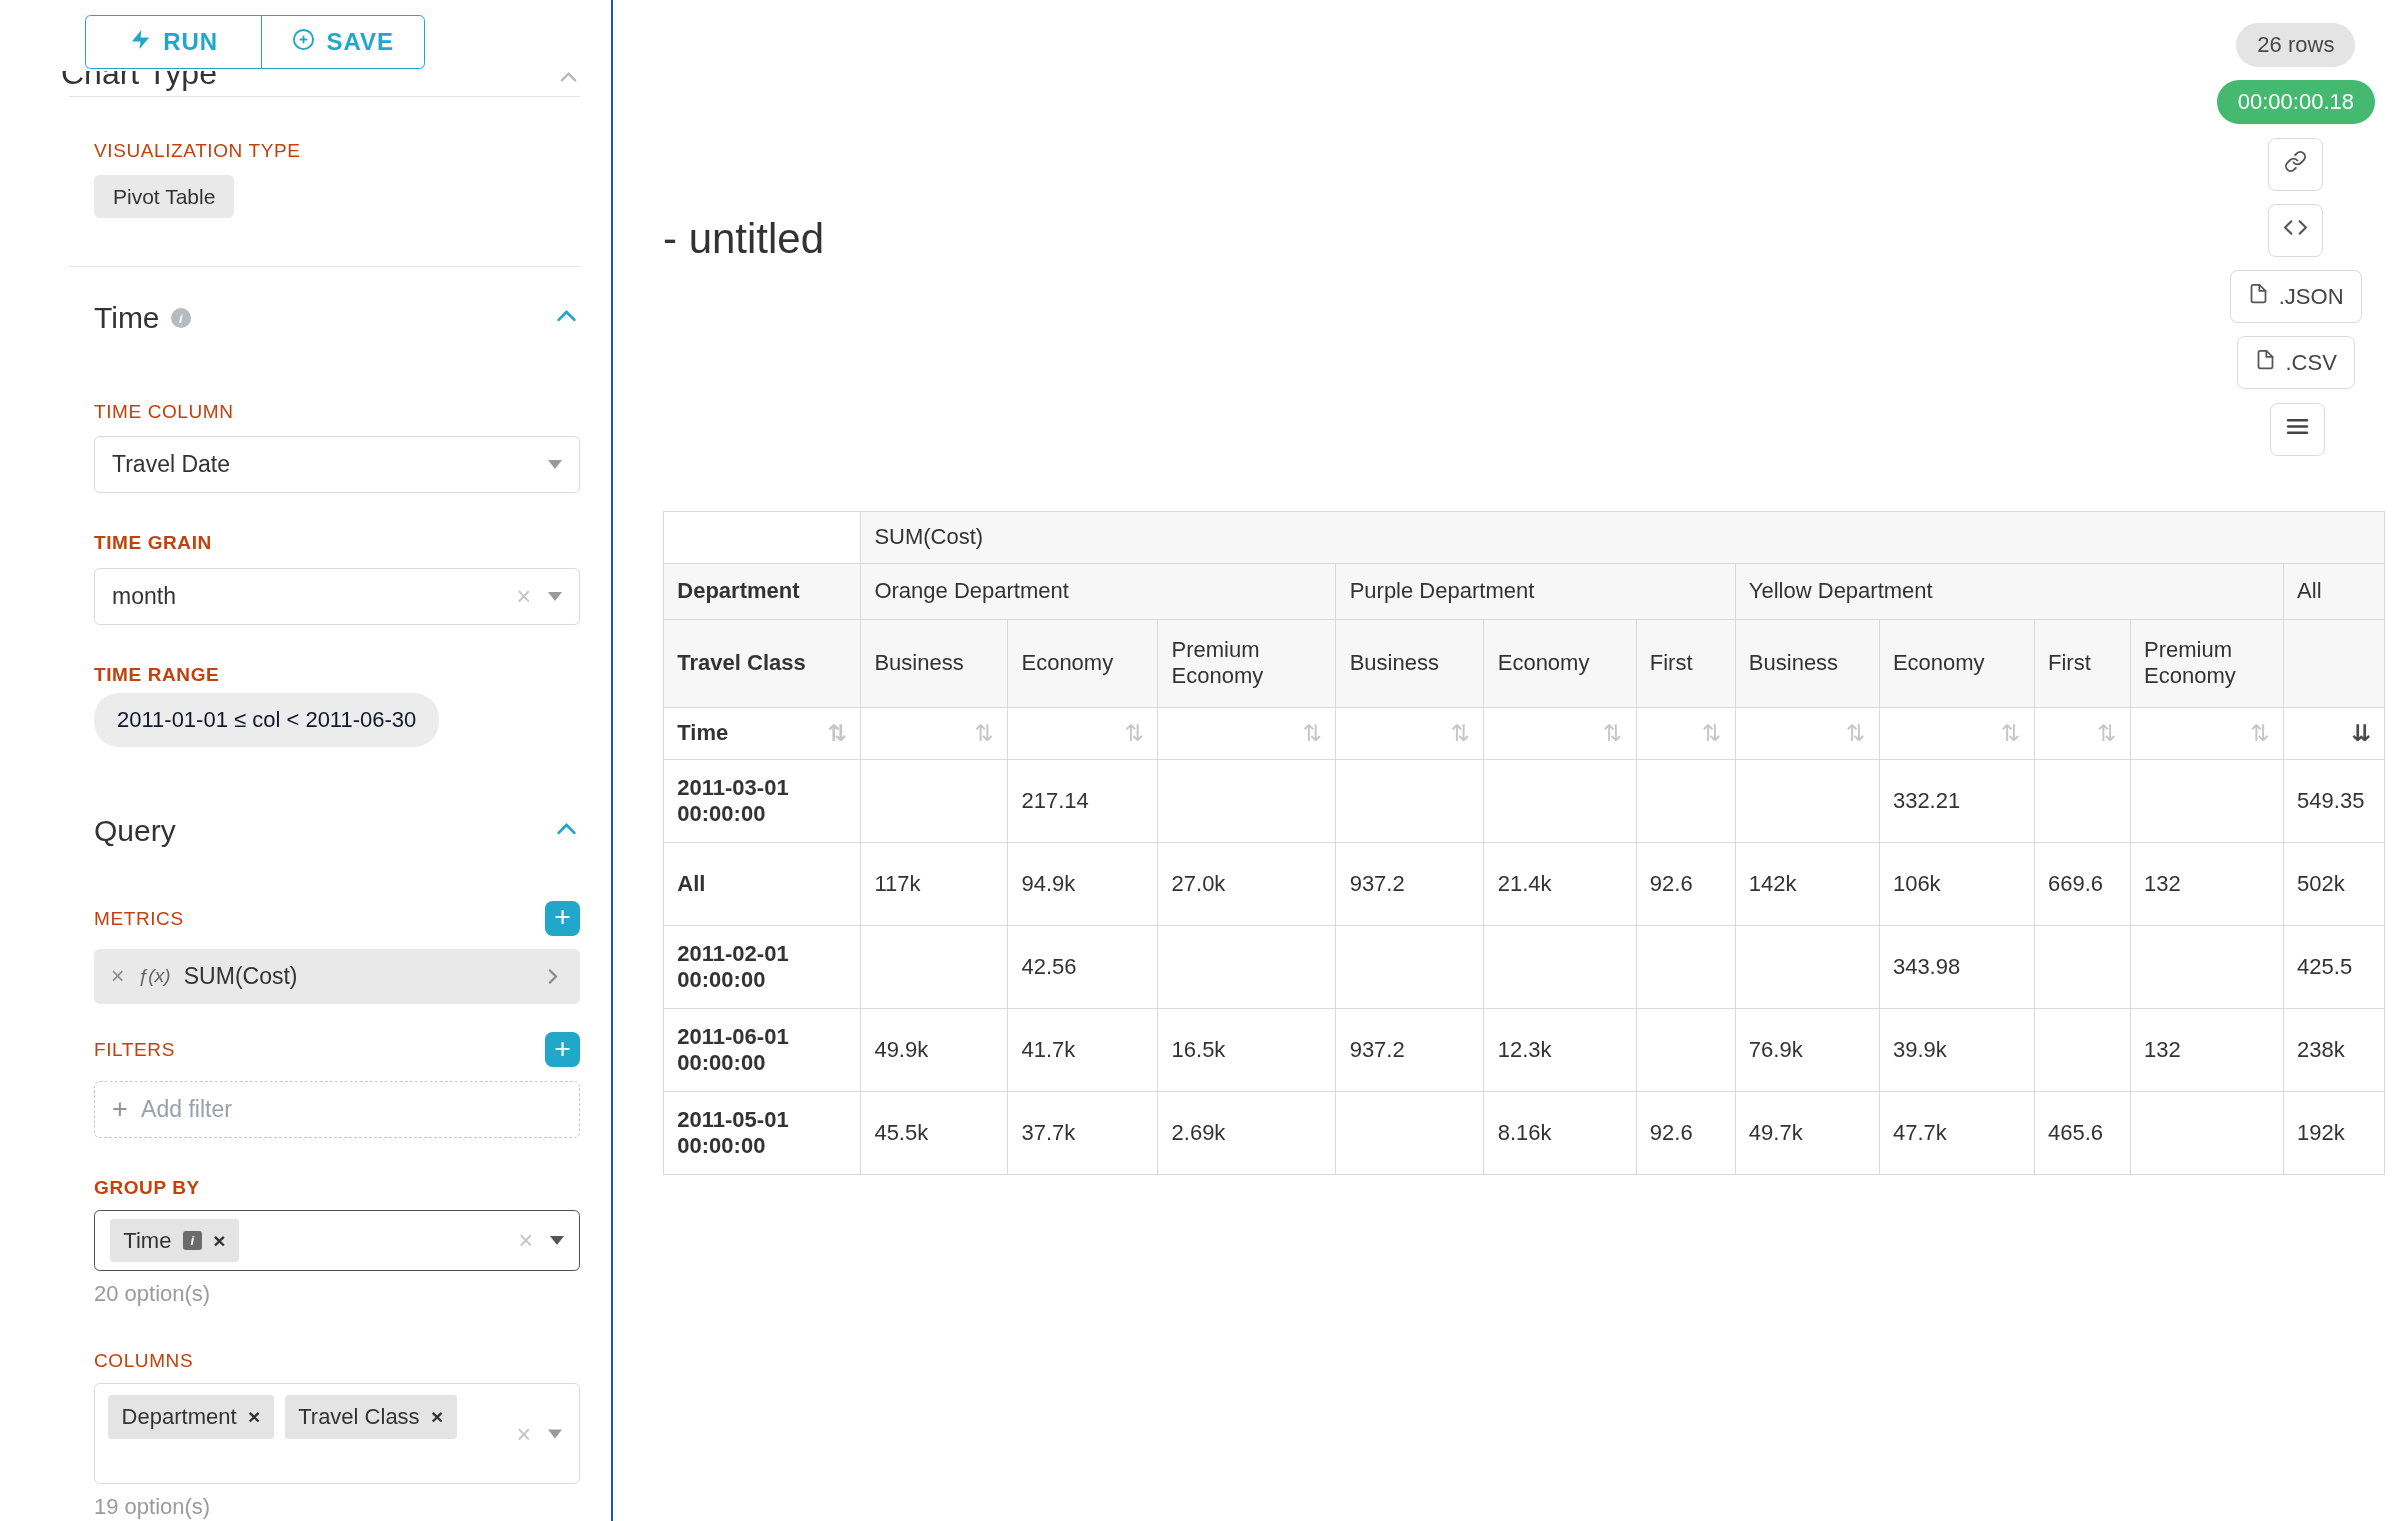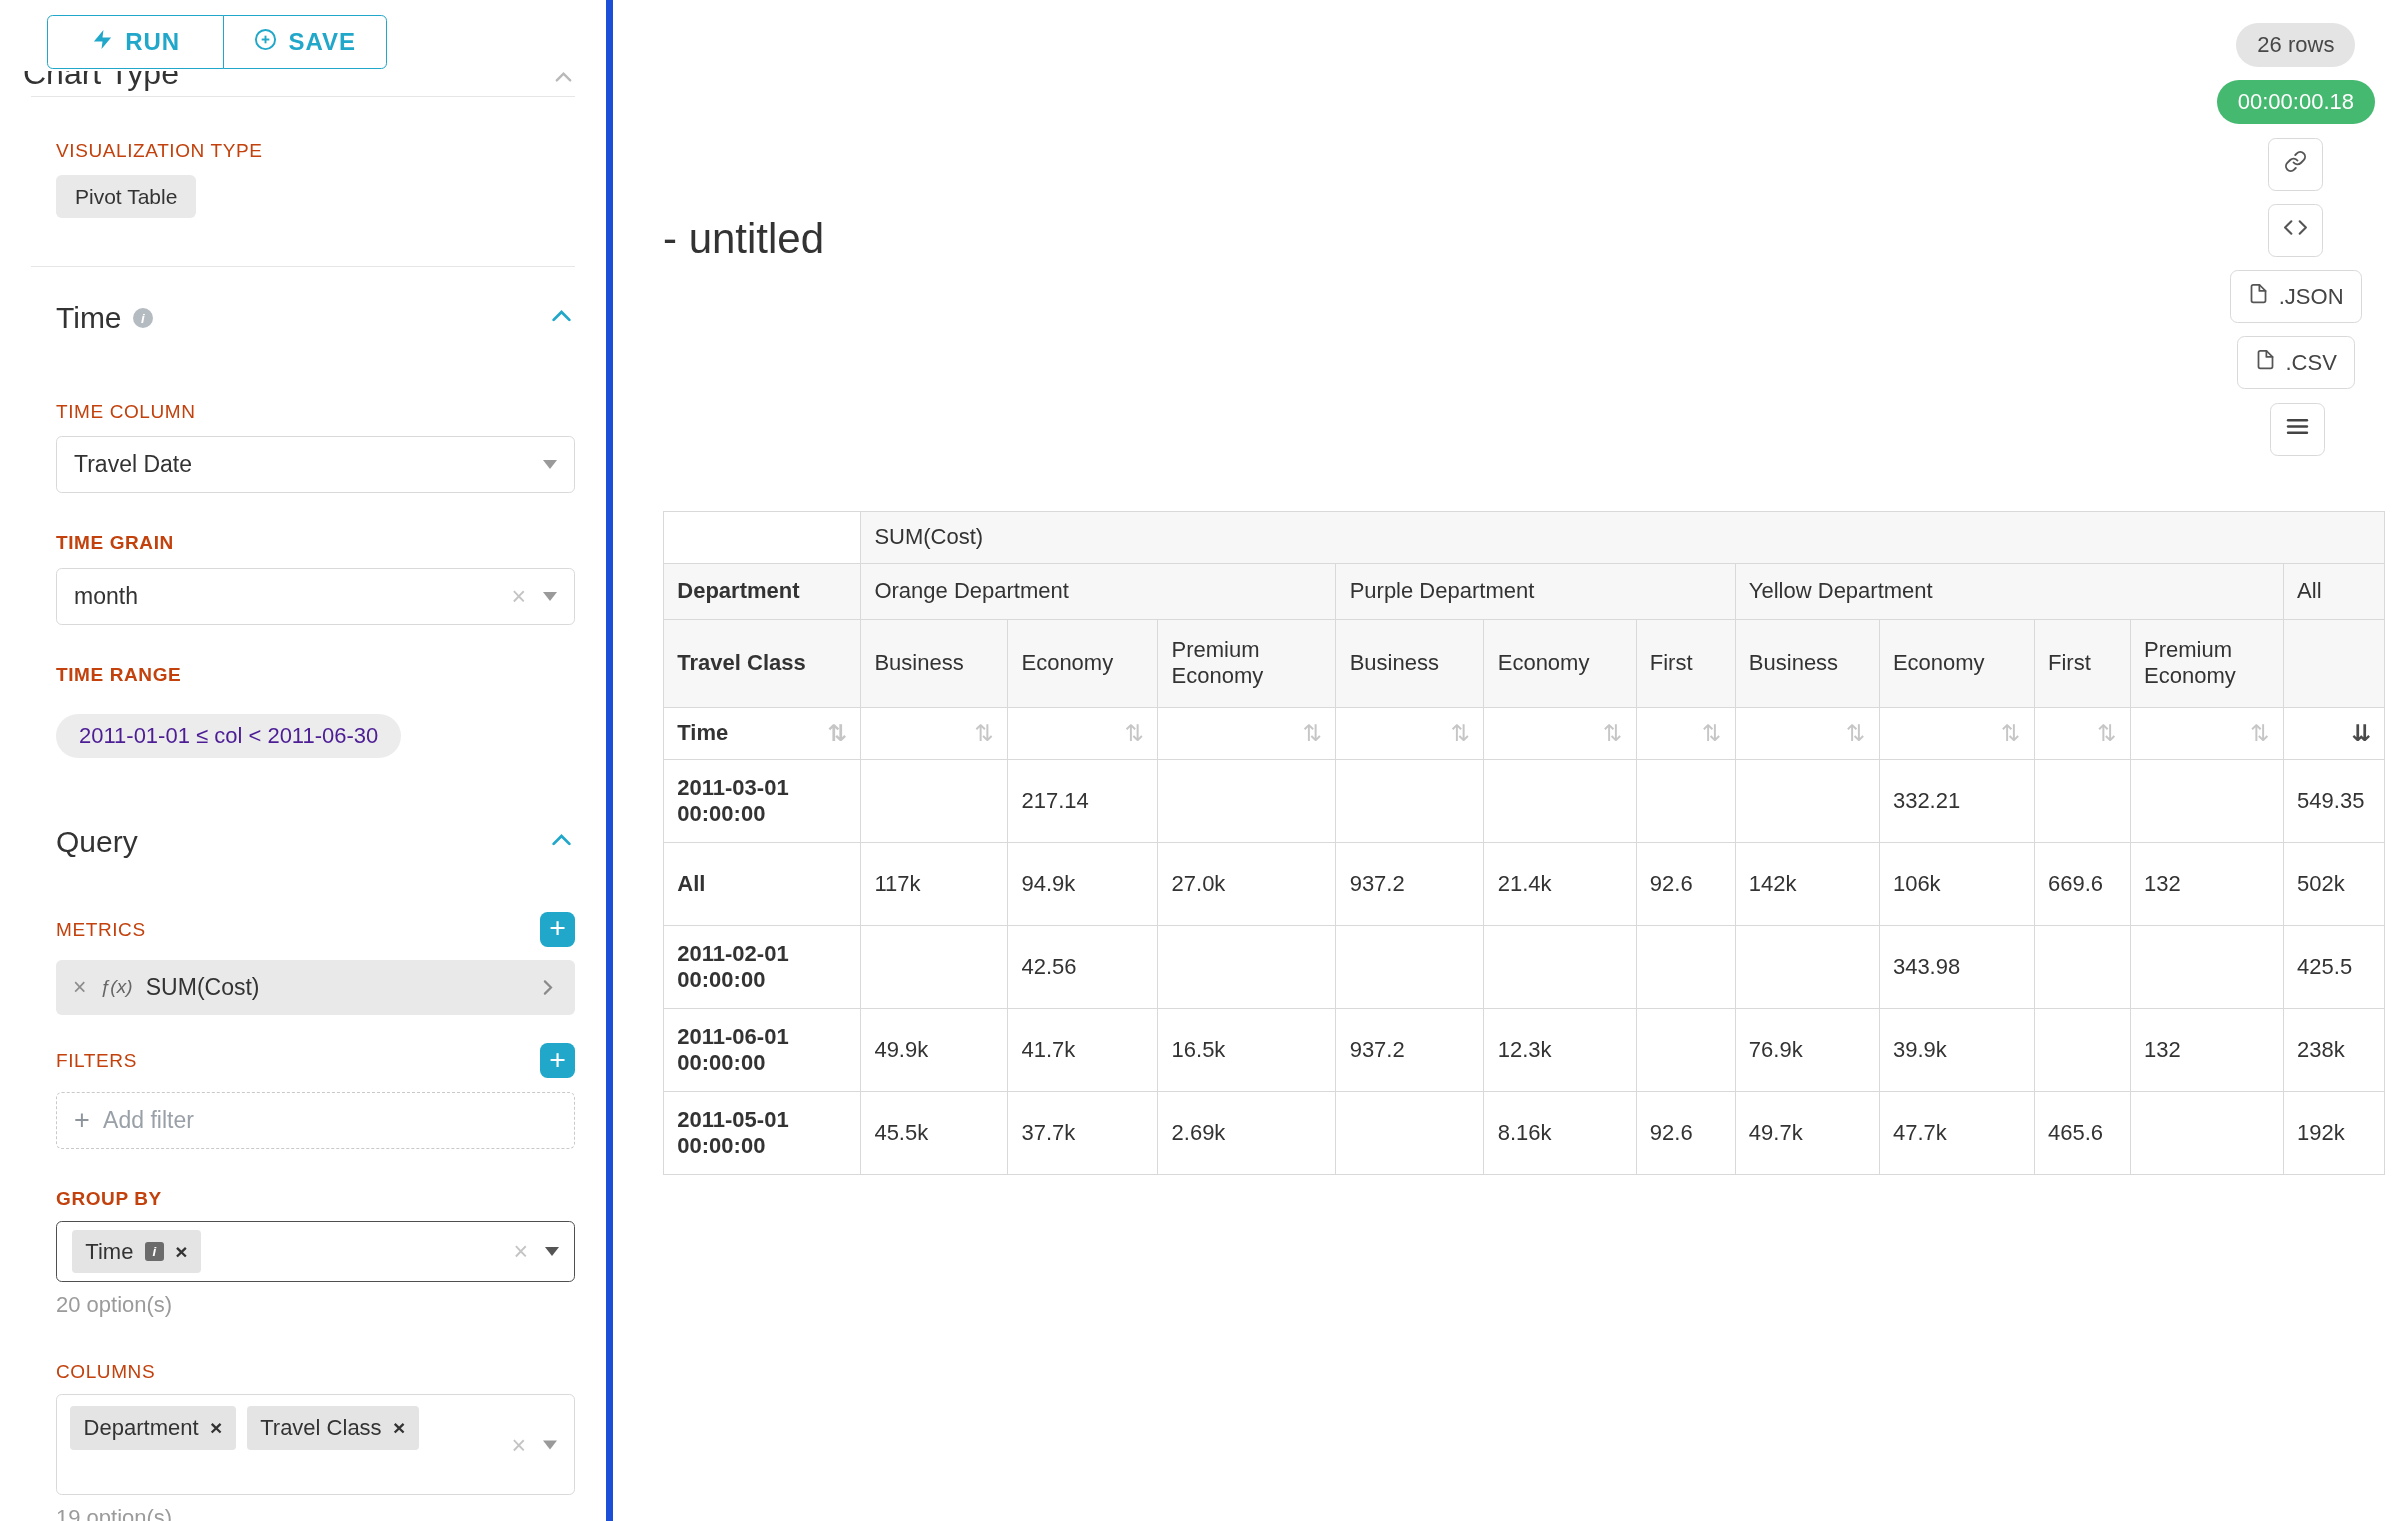--- a/index.html
+++ b/index.html
@@ -7,22 +7,22 @@
   body {
     width:2406px; height:1522px; overflow:hidden;
     font-family:"Liberation Sans", sans-serif;
     color:#333; background:#fff;
   }
   .app { display:flex; width:100%; height:100%; }
 
   
   .sidebar {
     width:613px; min-width:613px; height:100%;
-    border-right:7px solid #1d4ed8; background:#fff;
-    position:relative; overflow:hidden;
+    border-right:2px solid #1d4ed8; background:#fff;
+    position:relative; overflow:hidden;padding-left:38px;
   }
   .topbar { position:relative; z-index:3; background:#fff; padding:15px 0 0 47px; height:71px; }
   .seg { display:inline-flex; }
   .seg button {
     display:inline-flex; align-items:center; justify-content:center; gap:11.4px;
     height:54px; border:1px solid #20a7c9; background:#fff; color:#20a7c9;
     font-weight:700; font-size:24px; letter-spacing:1px; font-family:inherit; cursor:pointer;
   }
   .btn-run { border-radius:5.7px 0 0 5.7px; width:177px; }
   .btn-save { border-radius:0 5.7px 5.7px 0; width:164px; margin-left:-1px; }
@@ -63,22 +63,22 @@
     display:flex; align-items:center; height:57px; margin-top:13.3px;
     border:1px solid #d9d9d9; border-radius:5.7px; padding:0 17px;
     font-size:23px; color:#333; background:#fff; cursor:pointer;
   }
   .select .rhs { margin-left:auto; display:flex; align-items:center; gap:17px; }
   .caret { width:0; height:0; border-left:7.6px solid transparent; border-right:7.6px solid transparent; border-top:9.5px solid #9a9a9a; }
   .caret.dark { border-top-color:#555; }
   .clear-x { color:#c4c4c4; font-size:25px; line-height:1; }
 
   .range-pill {
-    display:inline-flex; align-items:center; margin-top:28px; height:44px;
-    padding:0 23px; background:#ececec; border-radius:25px; font-size:22px; color:#4c1d95;
+    display:inline-flex; align-items:center; margin-top:7px; height:54px;
+    padding:0 23px; background:#ececec; border-radius:25px; font-size:22px; color:#0f172a;
   }
 
   .field-row { display:flex; align-items:center; justify-content:space-between; margin-top:53px; }
   .field-row.tight { margin-top:28.5px; }
   .plus-btn {
     width:35px; height:35px; border:none; border-radius:7.6px; background:#20a7c9;
     color:#fff; font-size:28.5px; line-height:1; cursor:pointer;
     display:flex; align-items:center; justify-content:center; padding:0 0 3.8px 0;
   }
 

